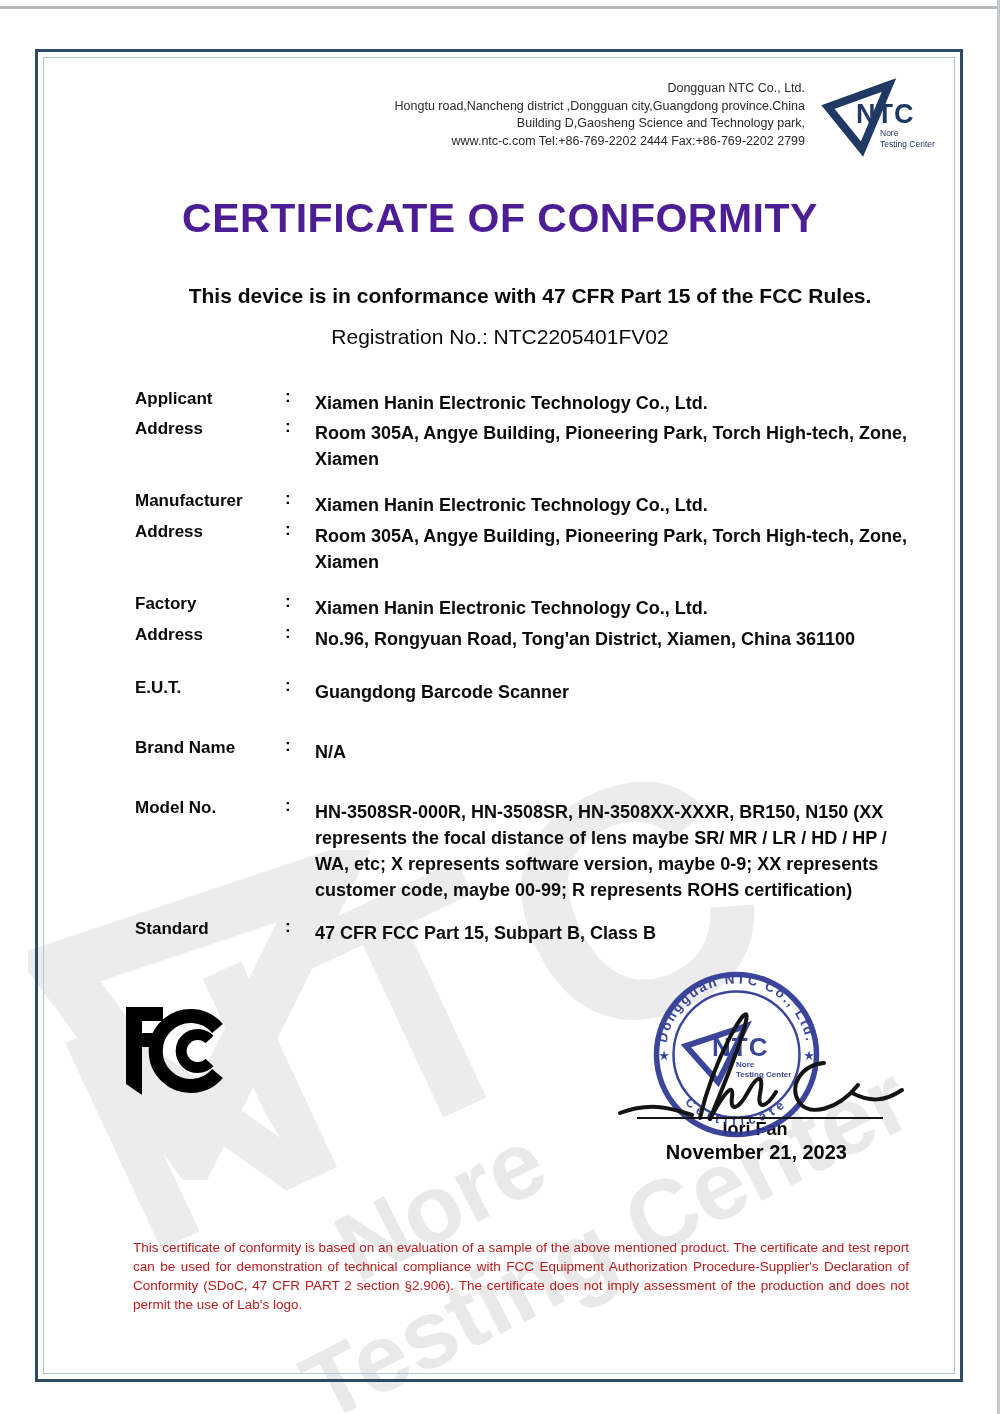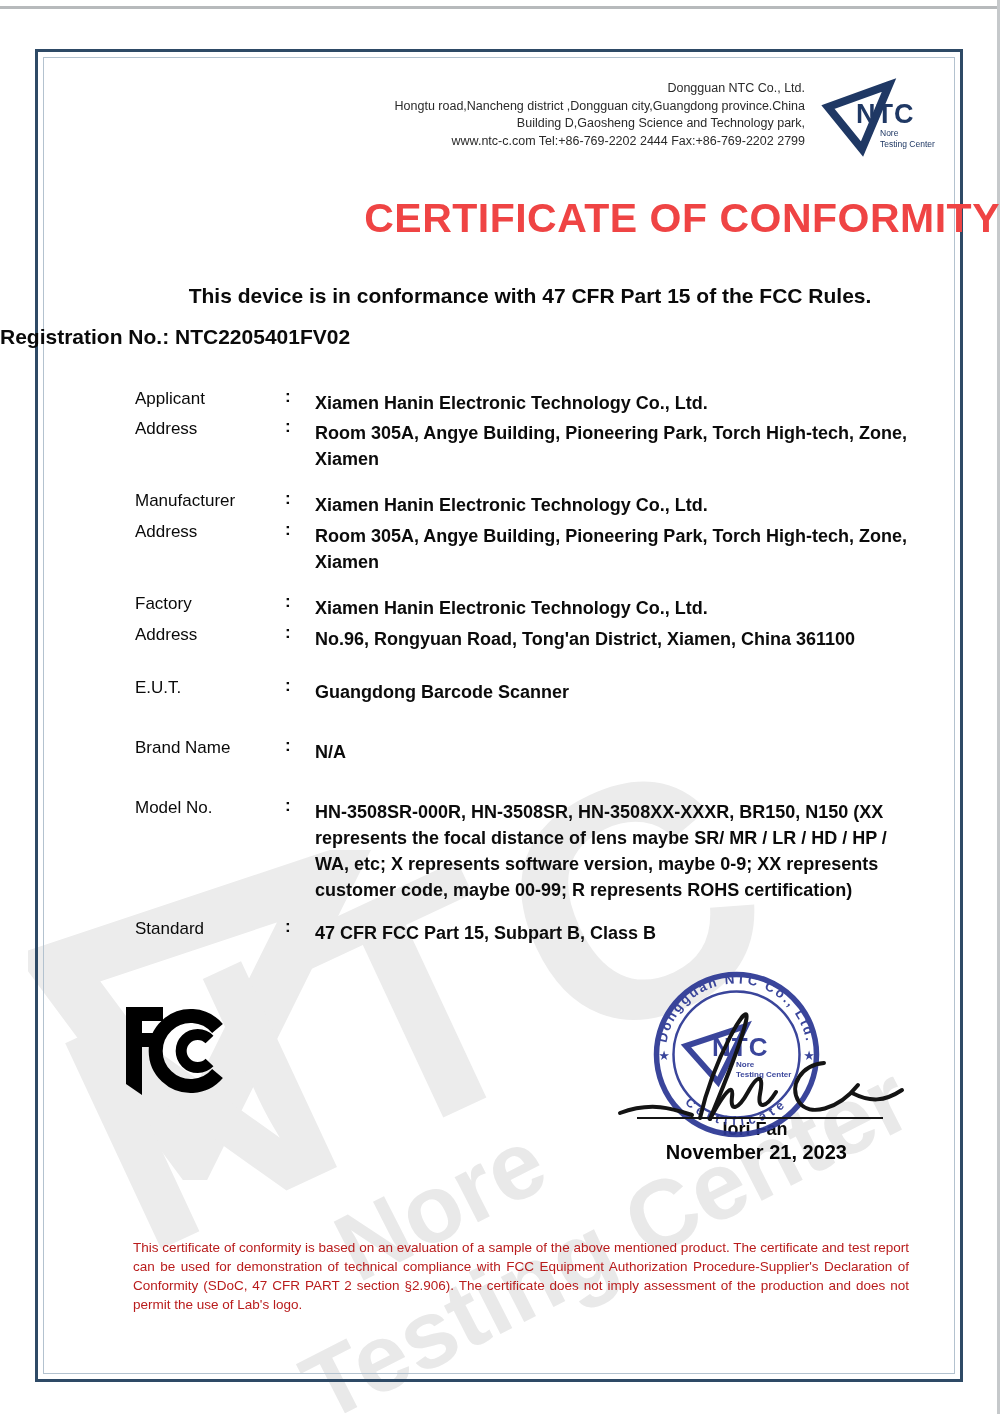--- a/index.html
+++ b/index.html
@@ -24,27 +24,27 @@
   .wm-word2{left:285px;top:1345px;font-size:96px;color:#e9e9e9;transform:rotate(-27deg);transform-origin:left top;}
 
   
   .header-address{
     position:absolute;left:300px;top:80px;width:505px;text-align:right;
     font-size:12.5px;line-height:17.5px;color:#2a2a2a;z-index:2;
   }
   .ntc-logo{position:absolute;left:812px;top:74px;width:140px;height:92px;z-index:2;}
 
   
-  .title{position:absolute;left:0;top:195px;width:100%;text-align:right;font-size:41px;font-weight:bold;letter-spacing:0.5px;color:#ef4444;z-index:2;}
+  .title{position:absolute;left:0;top:195px;width:100%;text-align:center;font-size:41px;font-weight:bold;letter-spacing:0.5px;color:#4c1d95;z-index:2;}
   .statement{position:absolute;left:0;top:284px;width:100%;text-align:center;font-size:21px;font-weight:bold;color:#0a0a0a;z-index:2;margin-left:30px;}
-  .registration{position:absolute;left:0;top:325px;width:100%;font-size:21px;font-weight:bold;color:#0a0a0a;z-index:2;}
+  .registration{position:absolute;left:0;top:325px;width:100%;text-align:center;font-size:21px;font-weight:normal;color:#0a0a0a;z-index:2;}
 
   
   .field-row{position:absolute;left:135px;width:780px;z-index:2;}
-  .field-row .lbl{position:absolute;left:0;top:0;font-size:17px;font-weight:normal;color:#0a0a0a;white-space:nowrap;}
+  .field-row .lbl{position:absolute;left:0;top:0;font-size:17px;font-weight:bold;color:#0a0a0a;white-space:nowrap;}
   .field-row .sep{position:absolute;left:150px;top:-2px;font-size:17px;font-weight:bold;color:#0a0a0a;}
   .field-row .val{position:absolute;left:180px;top:1px;width:600px;font-size:18px;font-weight:bold;line-height:26px;color:#0b0b0b;}
   .fr0{top:389px}.fr1{top:419px}.fr2{top:491px}.fr3{top:522px}.fr4{top:594px}
   .fr5{top:625px}.fr6{top:678px}.fr7{top:738px}.fr8{top:798px}.fr9{top:919px}
 
   
   .fcc{position:absolute;left:116px;top:995px;z-index:2;}
 
   
   .stamp{position:absolute;left:648px;top:966px;width:177px;height:177px;z-index:4;opacity:0.93;}

